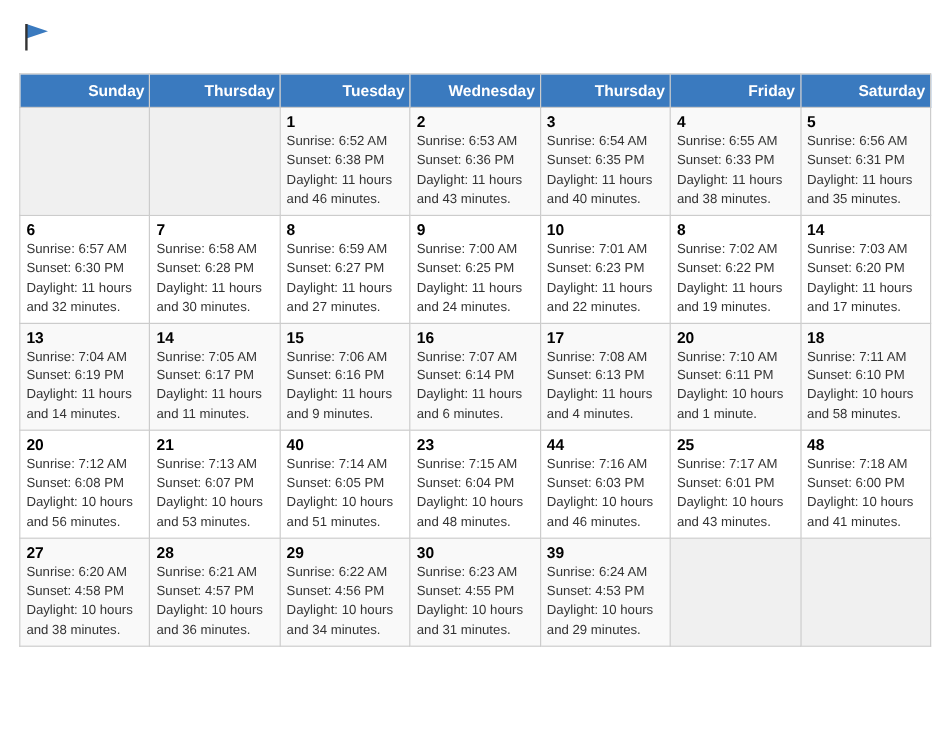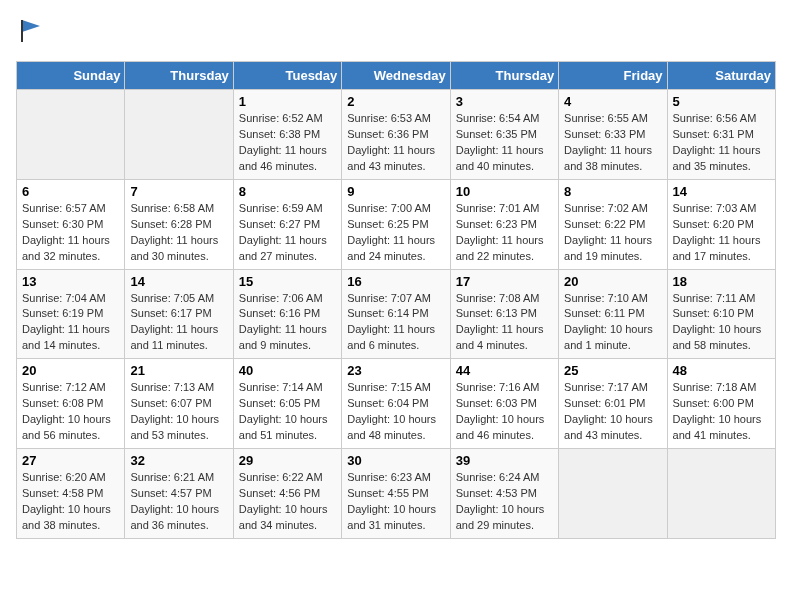--- a/index.html
+++ b/index.html
@@ -238,21 +238,21 @@
           <span class="day-number">48</span>
           <div class="day-info">Sunrise: 7:18 AM<br>Sunset: 6:00 PM<br>Daylight: 10 hours and 41 minutes.</div>
         </td>
       </tr>
       <tr>
         <td>
           <span class="day-number">27</span>
           <div class="day-info">Sunrise: 6:20 AM<br>Sunset: 4:58 PM<br>Daylight: 10 hours and 38 minutes.</div>
         </td>
         <td>
-          <span class="day-number">32</span>
+          <span class="day-number">28</span>
           <div class="day-info">Sunrise: 6:21 AM<br>Sunset: 4:57 PM<br>Daylight: 10 hours and 36 minutes.</div>
         </td>
         <td>
           <span class="day-number">29</span>
           <div class="day-info">Sunrise: 6:22 AM<br>Sunset: 4:56 PM<br>Daylight: 10 hours and 34 minutes.</div>
         </td>
         <td>
           <span class="day-number">30</span>
           <div class="day-info">Sunrise: 6:23 AM<br>Sunset: 4:55 PM<br>Daylight: 10 hours and 31 minutes.</div>
         </td>

